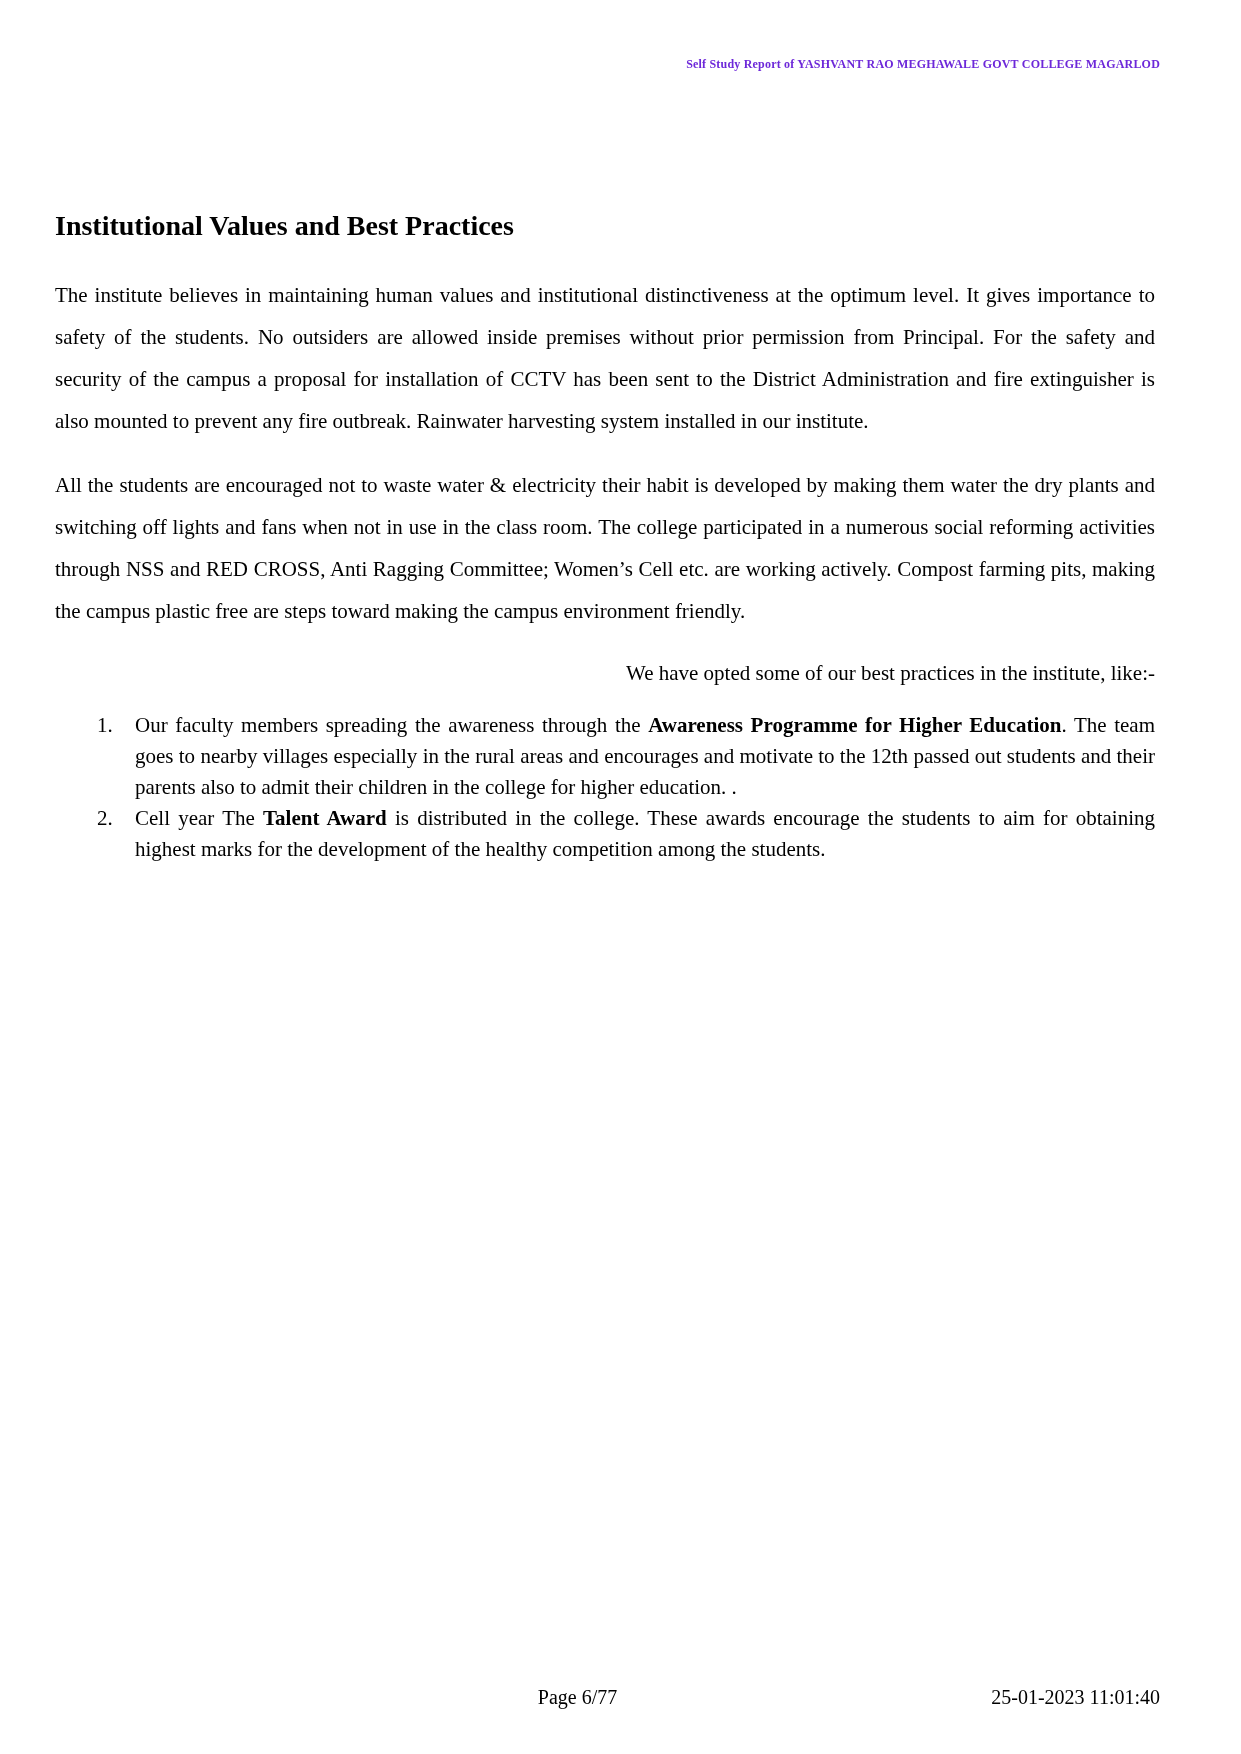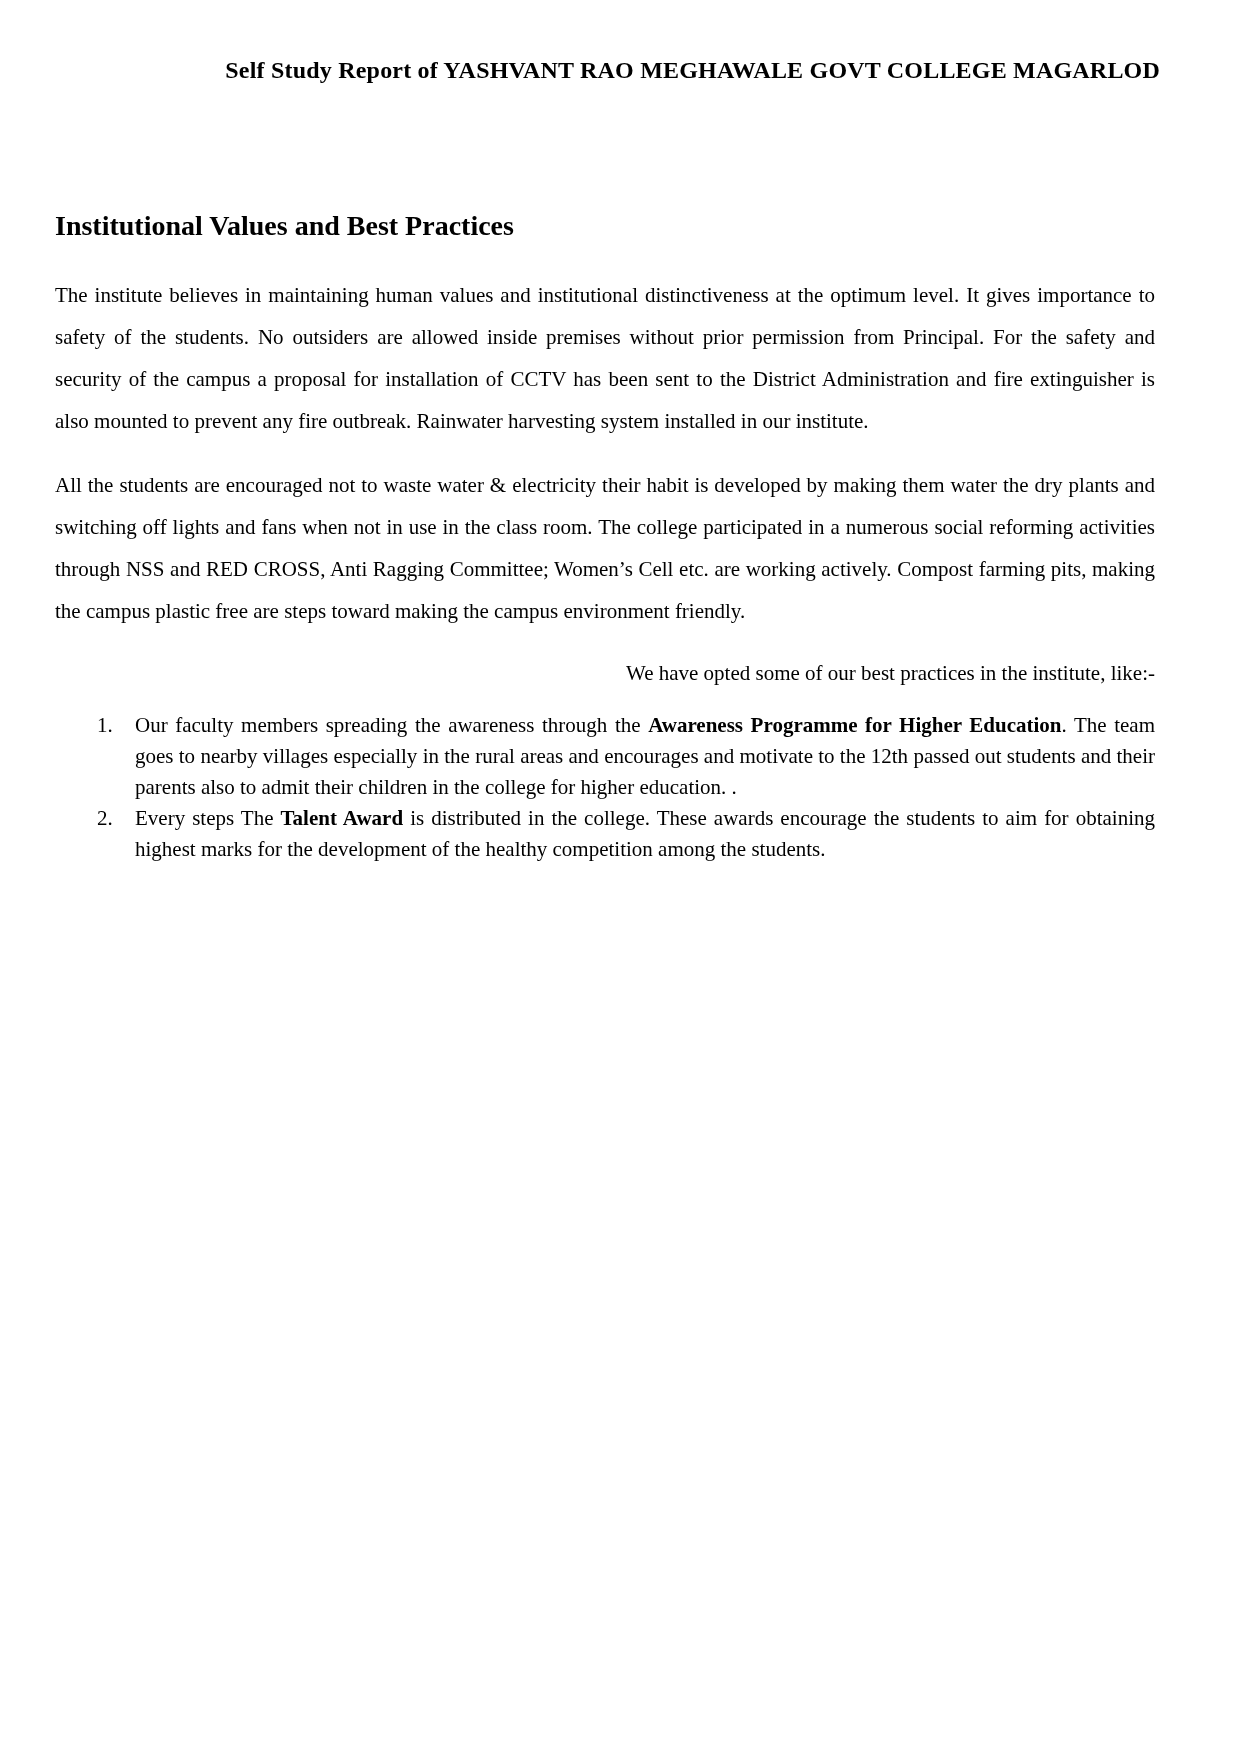--- a/index.html
+++ b/index.html
@@ -16,23 +16,23 @@
     font-family: "Liberation Serif", "DejaVu Serif", serif;
     color: #000000;
     overflow: hidden;
   }
   .running-header {
     position: absolute;
     top: 57px;
     left: 55px;
     width: 1105px;
     text-align: right;
-    font-size: 24px;
+    font-size: 12px;
     font-weight: bold;
-    color: #000000;
+    color: #6d28d9;
     letter-spacing: 0.2px;
   }
   .section-heading {
     position: absolute;
     top: 210px;
     left: 55px;
     width: 1100px;
     font-size: 28px;
     font-weight: bold;
   }
@@ -105,18 +105,23 @@
 
   <div class="para p3">We have opted some of our best practices in the institute, like:-</div>
 
   <div class="numbered-list">
     <div class="list-item">
       <span class="marker">1.</span>
       <span class="item-body"><span> Our faculty members spreading the awareness through the </span><span style="font-weight: bold;">Awareness Programme for Higher Education</span><span>. The team goes to nearby villages especially in the rural areas and encourages and motivate to the 12th passed out students and their parents also to admit their children in the college for higher education. .</span></span>
     </div>
     <div class="list-item">
       <span class="marker">2.</span>
-      <span class="item-body"><span>Every steps The </span><span style="font-weight: bold;">Talent Award</span><span> is distributed in the college. These awards encourage the students to aim for obtaining highest marks for the development of the healthy competition among the students.</span></span>
+      <span class="item-body"><span>Cell year The </span><span style="font-weight: bold;">Talent Award</span><span> is distributed in the college. These awards encourage the students to aim for obtaining highest marks for the development of the healthy competition among the students.</span></span>
     </div>
   </div>
 
+  <div class="page-footer">
+    <span class="spacer"></span>
+    <span class="page-number">Page 6/77</span>
+    <span class="timestamp">25-01-2023 11:01:40</span>
+  </div>
 
 </div>
 
 </body></html>

